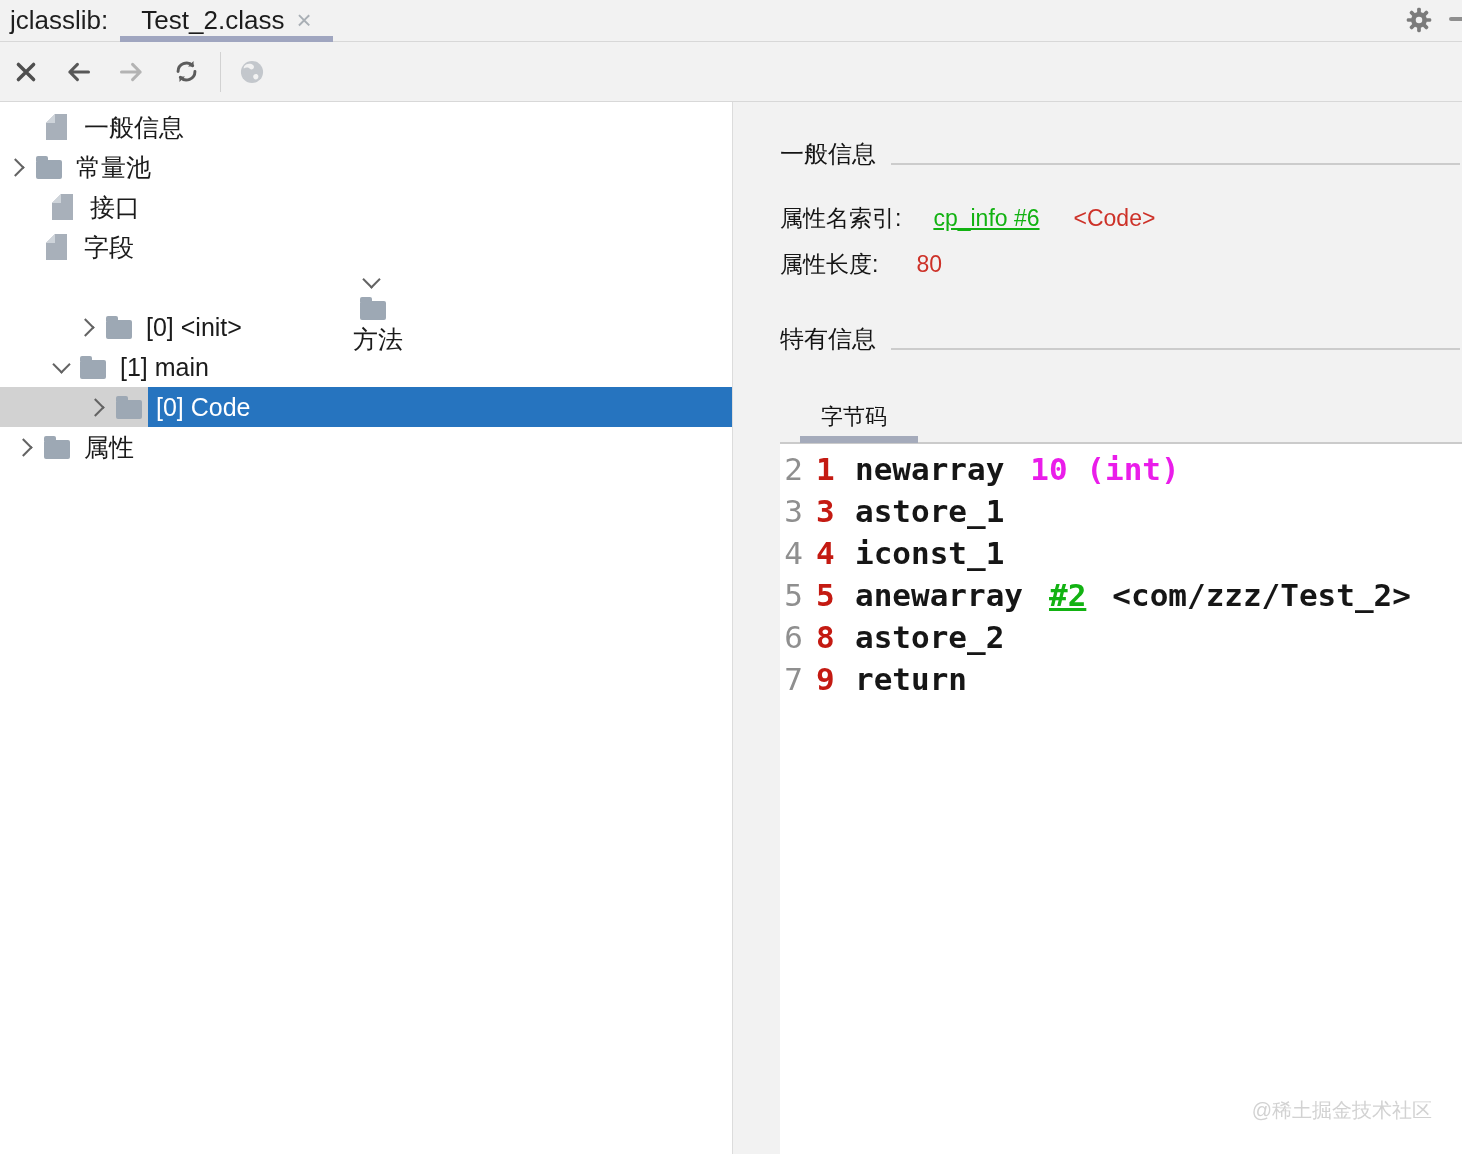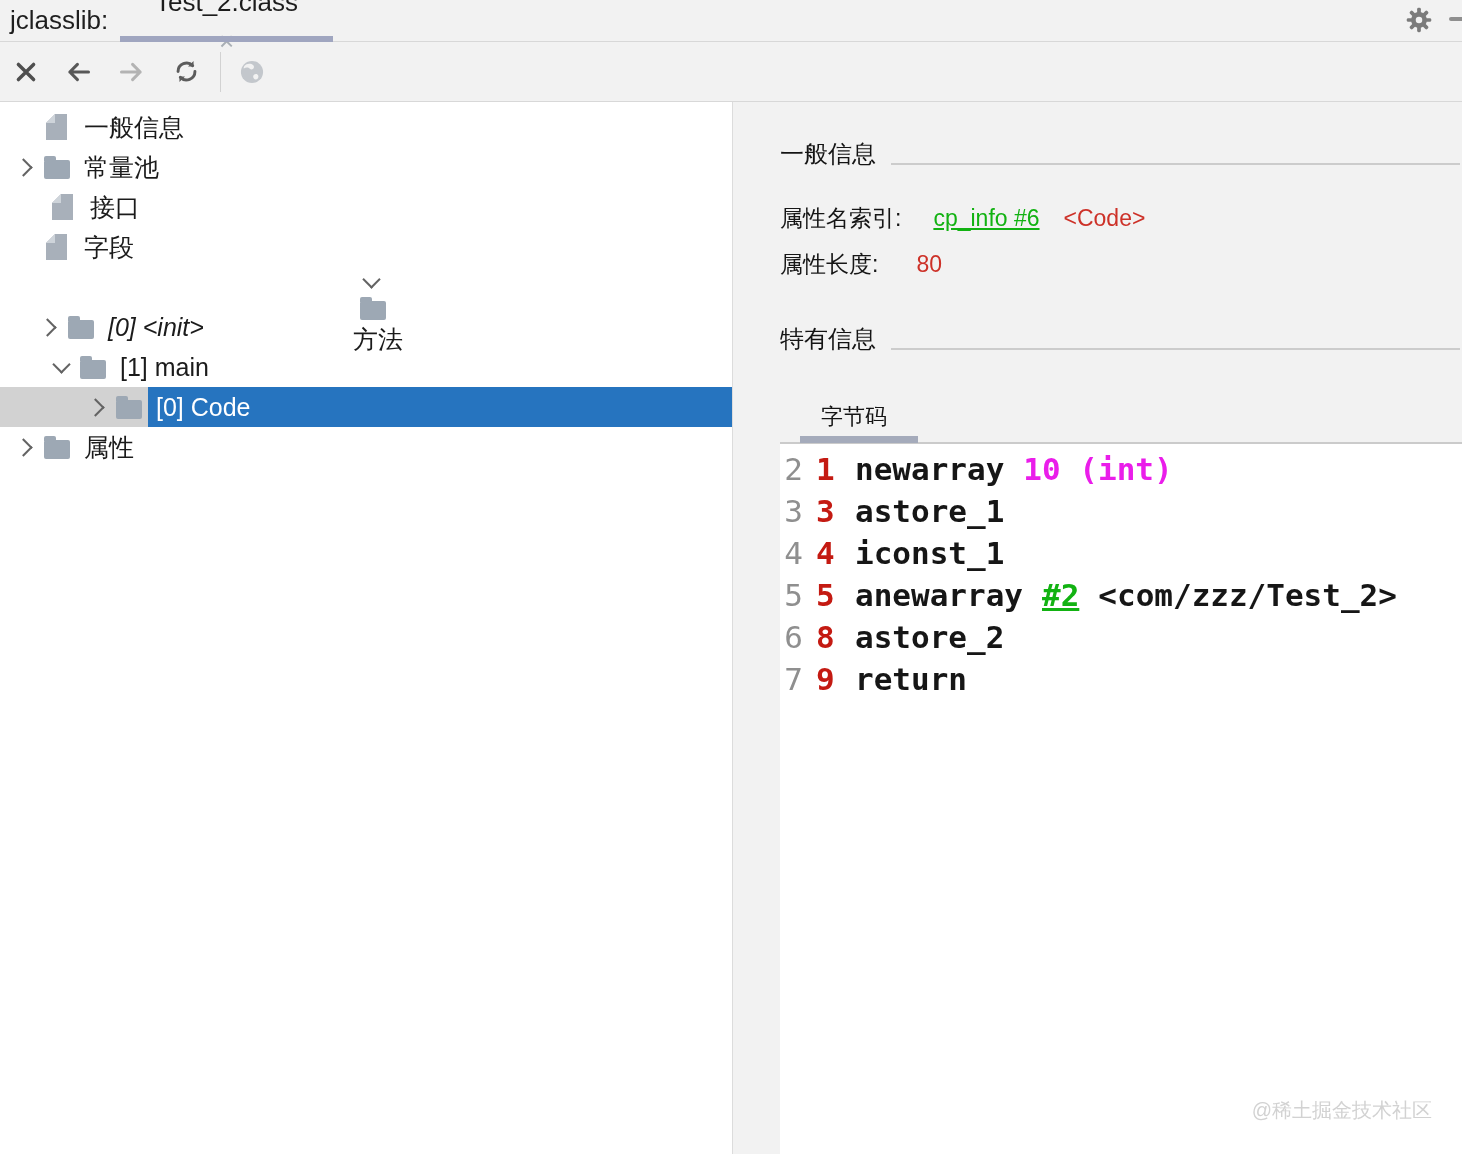--- a/index.html
+++ b/index.html
@@ -7,21 +7,21 @@
     width:1462px;height:1154px;overflow:hidden;
     background:#f2f2f2;
     font-family:"Liberation Sans","DejaVu Sans",sans-serif;
     -webkit-font-smoothing:antialiased;
   }
   #app{position:relative;width:1462px;height:832px;}
 
   
   .topbar{position:relative;height:41px;background:#f2f2f2;border-bottom:1px solid #d8d8d8;}
   .applabel{position:absolute;left:10px;top:5px;font-size:26px;color:#1e1e1e;}
-  .doc-tab{position:absolute;left:120px;top:0;width:213px;height:41px;display:flex;align-items:center;justify-content:center;gap:12px;cursor:default;flex-direction:column;}
+  .doc-tab{position:absolute;left:120px;top:0;width:213px;height:41px;display:flex;align-items:center;justify-content:center;gap:12px;cursor:default;}
   .doc-tab .tabtitle{font-size:26px;color:#1c1c1c;}
   .doc-tab .tabclose{font-size:26px;color:#a9afb5;line-height:1;margin-top:-2px;}
   .tab-underline{position:absolute;left:120px;bottom:-1px;width:213px;height:6px;background:var(--tab-indicator);z-index:3;}
   .gearbox{position:absolute;right:28px;top:4px;width:30px;height:32px;display:flex;align-items:center;justify-content:center;}
   .mini-dash{position:absolute;right:-3px;top:17px;width:16px;height:4px;background:#8f8f8f;border-radius:2px;}
 
   
   .toolbar{height:59px;background:#f2f2f2;border-bottom:1px solid #d8d8d8;display:flex;align-items:center;}
   .tbtn{width:32px;height:32px;display:flex;align-items:center;justify-content:center;}
   .tb-x{margin-left:10px;}
@@ -58,36 +58,36 @@
   .sechead .hline{flex:1;border-bottom:2px solid #cccccc;margin-left:15px;margin-bottom:5px;}
   .sec-general{top:36px;}
   .sec-specific{top:221px;}
 
   .frow{position:absolute;left:47px;display:flex;align-items:center;font-size:23px;color:#161616;}
   .frow1{top:101px;}
   .frow2{top:147px;}
   .flabel{margin-right:32px;}
   .frow2 .flabel{margin-right:38px;}
   .flink{color:var(--link-green);text-decoration:underline;cursor:pointer;}
-  .fextra{margin-left:24px;color:var(--value-red);}
+  .fextra{margin-left:34px;color:var(--value-red);}
   .fvalue{color:var(--value-red);}
 
   .tabsrow{position:absolute;left:47px;right:0;top:300px;height:36px;display:flex;padding-left:20px;font-size:22px;color:#141414;flex-direction:column;}
   .dtab{padding:0 21px;display:flex;align-items:center;cursor:default;}
   .tab-indicator{position:absolute;left:67px;top:334px;width:118px;height:7px;background:#a5abbb;z-index:2;}
   .tabs-hairline{position:absolute;left:47px;right:0;top:340px;border-top:2px solid #cbcbcb;}
 
   .codebox{position:absolute;left:47px;right:0;top:342px;bottom:0;background:#ffffff;
     font-family:"DejaVu Sans Mono","Liberation Mono",monospace;font-weight:bold;
     font-size:31px;line-height:42px;padding:4px 0 0 3px;overflow:hidden;}
   .bline{white-space:pre;}
   .ln{display:inline-block;width:20px;color:#8f8f8f;font-weight:normal;text-align:right;}
   .off{display:inline-block;min-width:20px;margin-left:13px;color:var(--offset-red);}
   .op{margin-left:19px;color:#161616;}
-  .oprnd{margin-left:19px;}
+  .oprnd{margin-left:26px;}
   .oprnd.immediate{color:var(--operand-magenta);}
   .oprnd.link{color:var(--link-green);text-decoration:underline;cursor:pointer;}
   .oprnd.plain{color:#161616;}
   .watermark{position:absolute;right:30px;bottom:24px;font-size:20px;color:#d2d2d2;
     font-family:"Liberation Sans",sans-serif;font-weight:normal;}
 </style>
 </head>
 <body>
 
 <div id="app">
@@ -153,21 +153,21 @@
     <div class="treepanel" id="tree">
         <div class="trow" style="padding-left: 10px;">
           <span class="chev-box"></span>
           <span class="ticon">
             <span class="icon-doc"></span>
           </span>
           <span class="tlabel-wrap">
             <span class="tlabel">一般信息</span>
           </span>
         </div>
-        <div class="trow" style="padding-left: 10px;">
+        <div class="trow" style="padding-left: 2px;">
           <span class="chev-box">
             <span class="chev"></span>
           </span>
           <span class="ticon">
             <span class="icon-folder"></span>
           </span>
           <span class="tlabel-wrap">
             <span class="tlabel">常量池</span>
           </span>
         </div>
@@ -193,21 +193,21 @@
           <span class="chev-box">
             <span class="chev open"></span>
           </span>
           <span class="ticon">
             <span class="icon-folder"></span>
           </span>
           <span class="tlabel-wrap">
             <span class="tlabel">方法</span>
           </span>
         </div>
-        <div class="trow" style="padding-left: 34px; font-style: italic;">
+        <div class="trow" style="padding-left: 72px;">
           <span class="chev-box">
             <span class="chev"></span>
           </span>
           <span class="ticon">
             <span class="icon-folder"></span>
           </span>
           <span class="tlabel-wrap">
             <span class="tlabel">[0] &lt;init&gt;</span>
           </span>
         </div>

